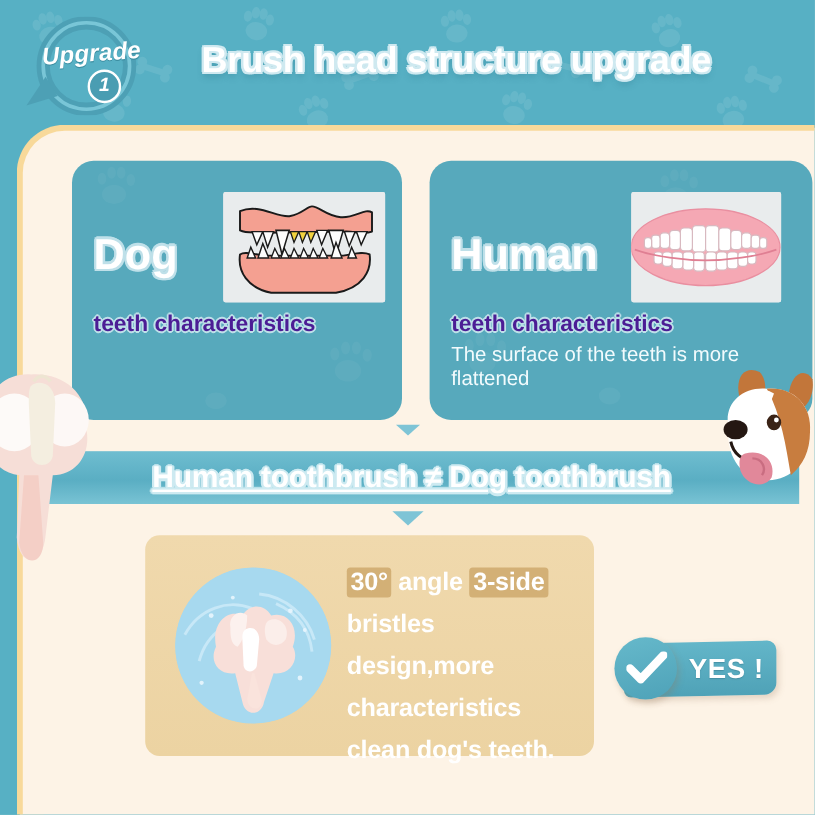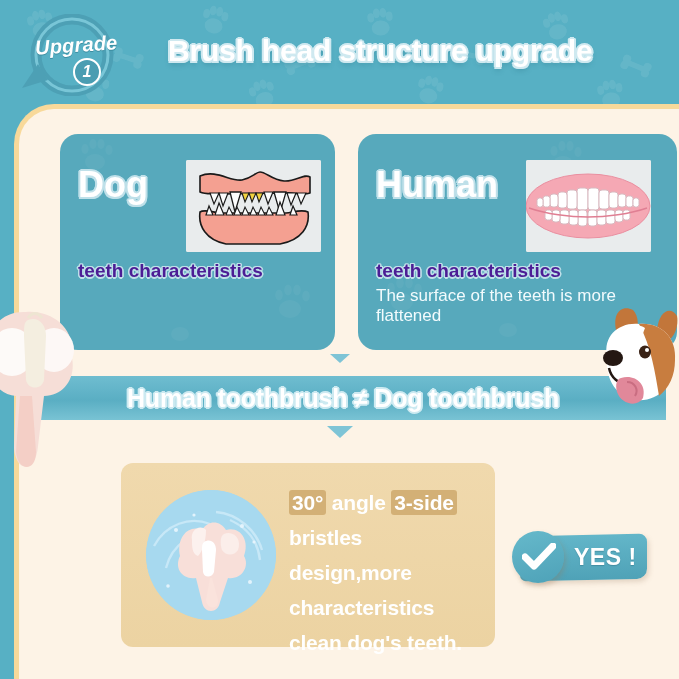--- a/index.html
+++ b/index.html
@@ -72,21 +72,21 @@
     overflow:hidden;
   }
   .card.dog{left:60px;width:275px;}
   .card.human{left:358px;width:275px;padding-left:44px;}
   .card-pawbg{position:absolute;inset:0;opacity:.07;}
 
   .card-row{
     position:absolute;left:18px;top:26px;right:10px;height:96px;
   }
   .card-title{
-    position:absolute;left:0;top:4px;
+    position:absolute;left:0;top:31px;
     font-size:36px;font-weight:bold;color:#ffffff;
     text-shadow:
       2px 0 0 #bfe0e9,-2px 0 0 #bfe0e9,0 2px 0 #bfe0e9,0 -2px 0 #bfe0e9,
       1.5px 1.5px 0 #bfe0e9,-1.5px 1.5px 0 #bfe0e9,
       1.5px -1.5px 0 #bfe0e9,-1.5px -1.5px 0 #bfe0e9;
   }
   .teeth-img{
     position:absolute;top:0;
     background:#e9eced;
     border-radius:2px;
@@ -124,25 +124,26 @@
     background:linear-gradient(180deg,#6fbdd0 0%,#5aaec3 55%,#79c3d4 100%);
     display:flex;align-items:center;justify-content:center;
   }
   .banner-text{
     font-size:25px;font-weight:bold;color:#ffffff;
     text-shadow:
       2px 0 0 #cdeaf1,-2px 0 0 #cdeaf1,0 2px 0 #cdeaf1,0 -2px 0 #cdeaf1,
       1.4px 1.4px 0 #cdeaf1,-1.4px 1.4px 0 #cdeaf1,
       1.4px -1.4px 0 #cdeaf1,-1.4px -1.4px 0 #cdeaf1;
     letter-spacing:-.2px;
+    text-decoration:underline;
   }
 
   
   .feature{
-    position:absolute;left:121px;top:463px;width:374px;height:184px;
+    position:absolute;left:121px;top:446px;width:374px;height:184px;
     background:linear-gradient(180deg,#f0d9ad 0%,#ecd3a2 100%);
     border-radius:12px;
   }
   .feature-photo{
     position:absolute;left:25px;top:27px;width:130px;height:130px;
     border-radius:50%;
     background:#a6d8ee;
     overflow:hidden;
   }
   .feature-text{

